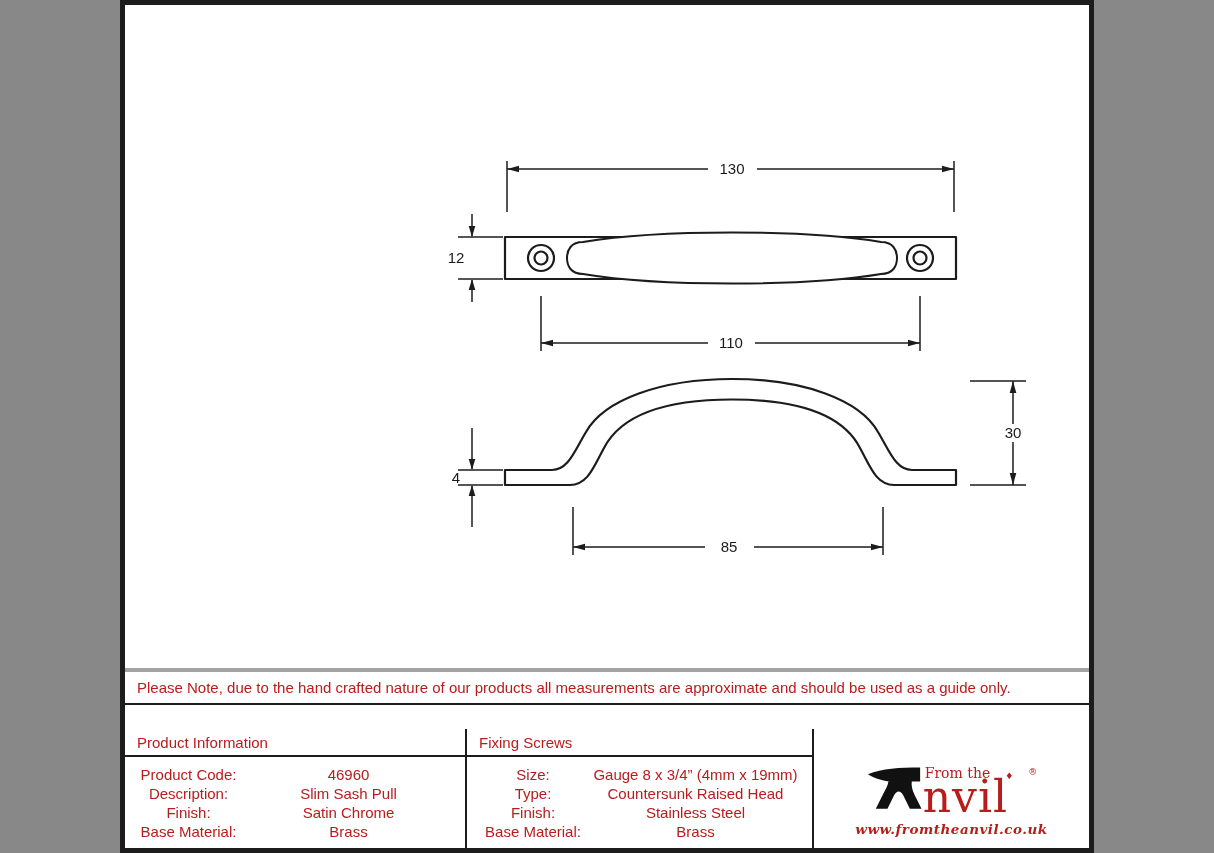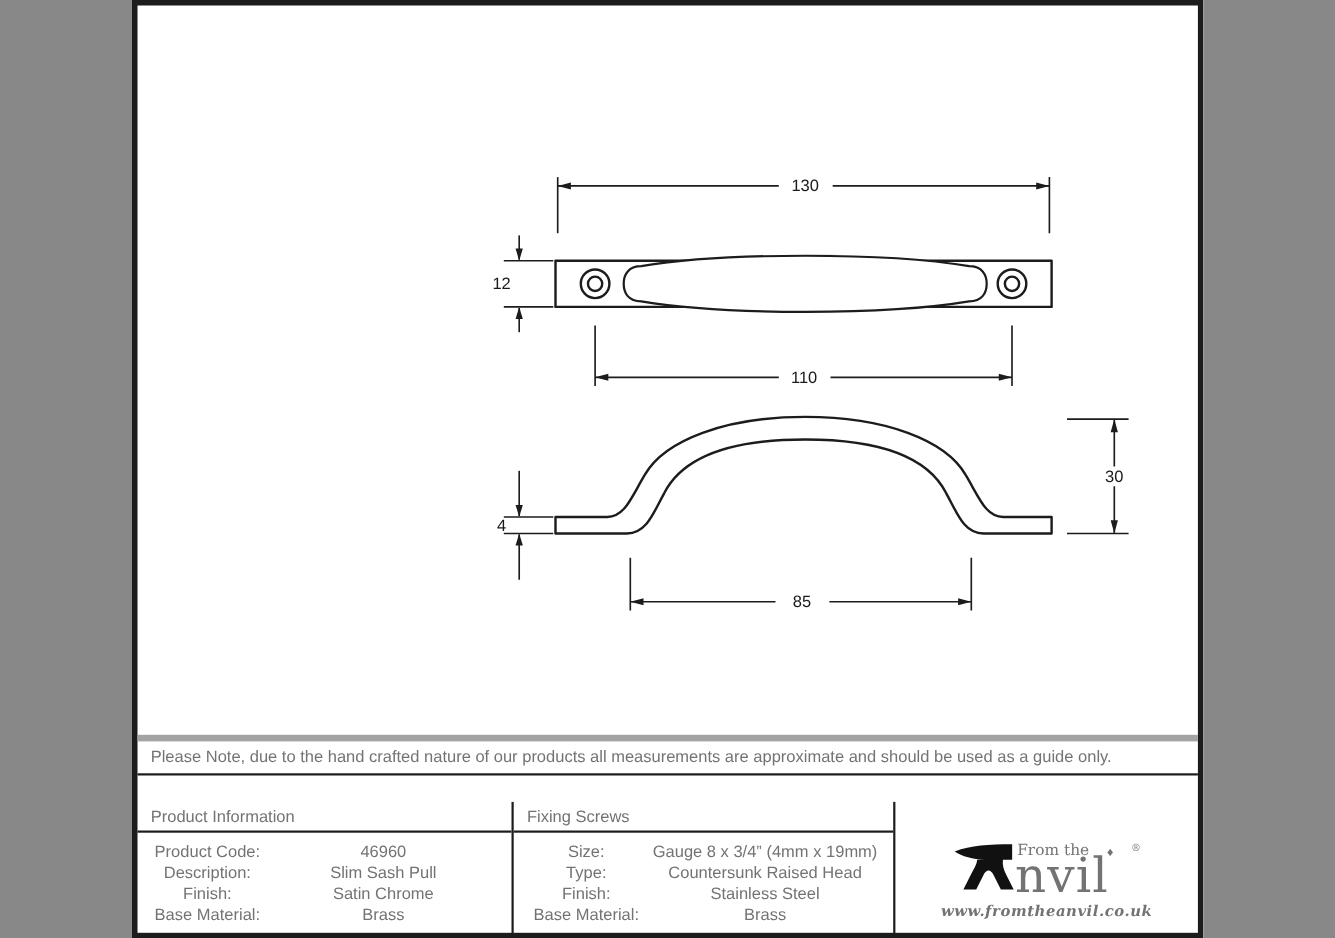--- a/index.html
+++ b/index.html
@@ -2,39 +2,39 @@
 <html><head>
 <meta charset="utf-8">
 <style>
   * { margin:0; padding:0; box-sizing:border-box; }
   html,body { background:#888; }
   .page {
     position:relative;
     width:974px; height:853px;
     background:#ffffff;
     font-family:"Liberation Sans", sans-serif;
-    color:#737373;
+    color:#b91c1c;
     overflow:hidden;
     margin:0 auto;
   }
   .outer-border {
     position:absolute; inset:0;
     border:5px solid #1c1c1c;
     pointer-events:none;
   }
   
   .drawing-svg { position:absolute; left:0; top:0; }
   .drawing-svg text {
     font-family:"Liberation Sans", sans-serif;
     font-size:15px; fill:#1a1a1a;
   }
   
   .note-row {
     position:absolute; left:5px; right:5px; top:668px; height:37px;
-    border-top:6px solid #a3a3a3; border-bottom:2px solid #1c1c1c;
+    border-top:4px solid #a3a3a3; border-bottom:2px solid #1c1c1c;
     display:flex; align-items:center;
     padding-left:12px; font-size:15px;
   }
   
   .info-table {
     position:absolute; left:5px; right:5px; top:705px; bottom:5px;
     display:flex;
   }
   .col { position:relative; height:100%;margin-top:24px; }
   .col + .col { border-left:2px solid #1c1c1c; }

